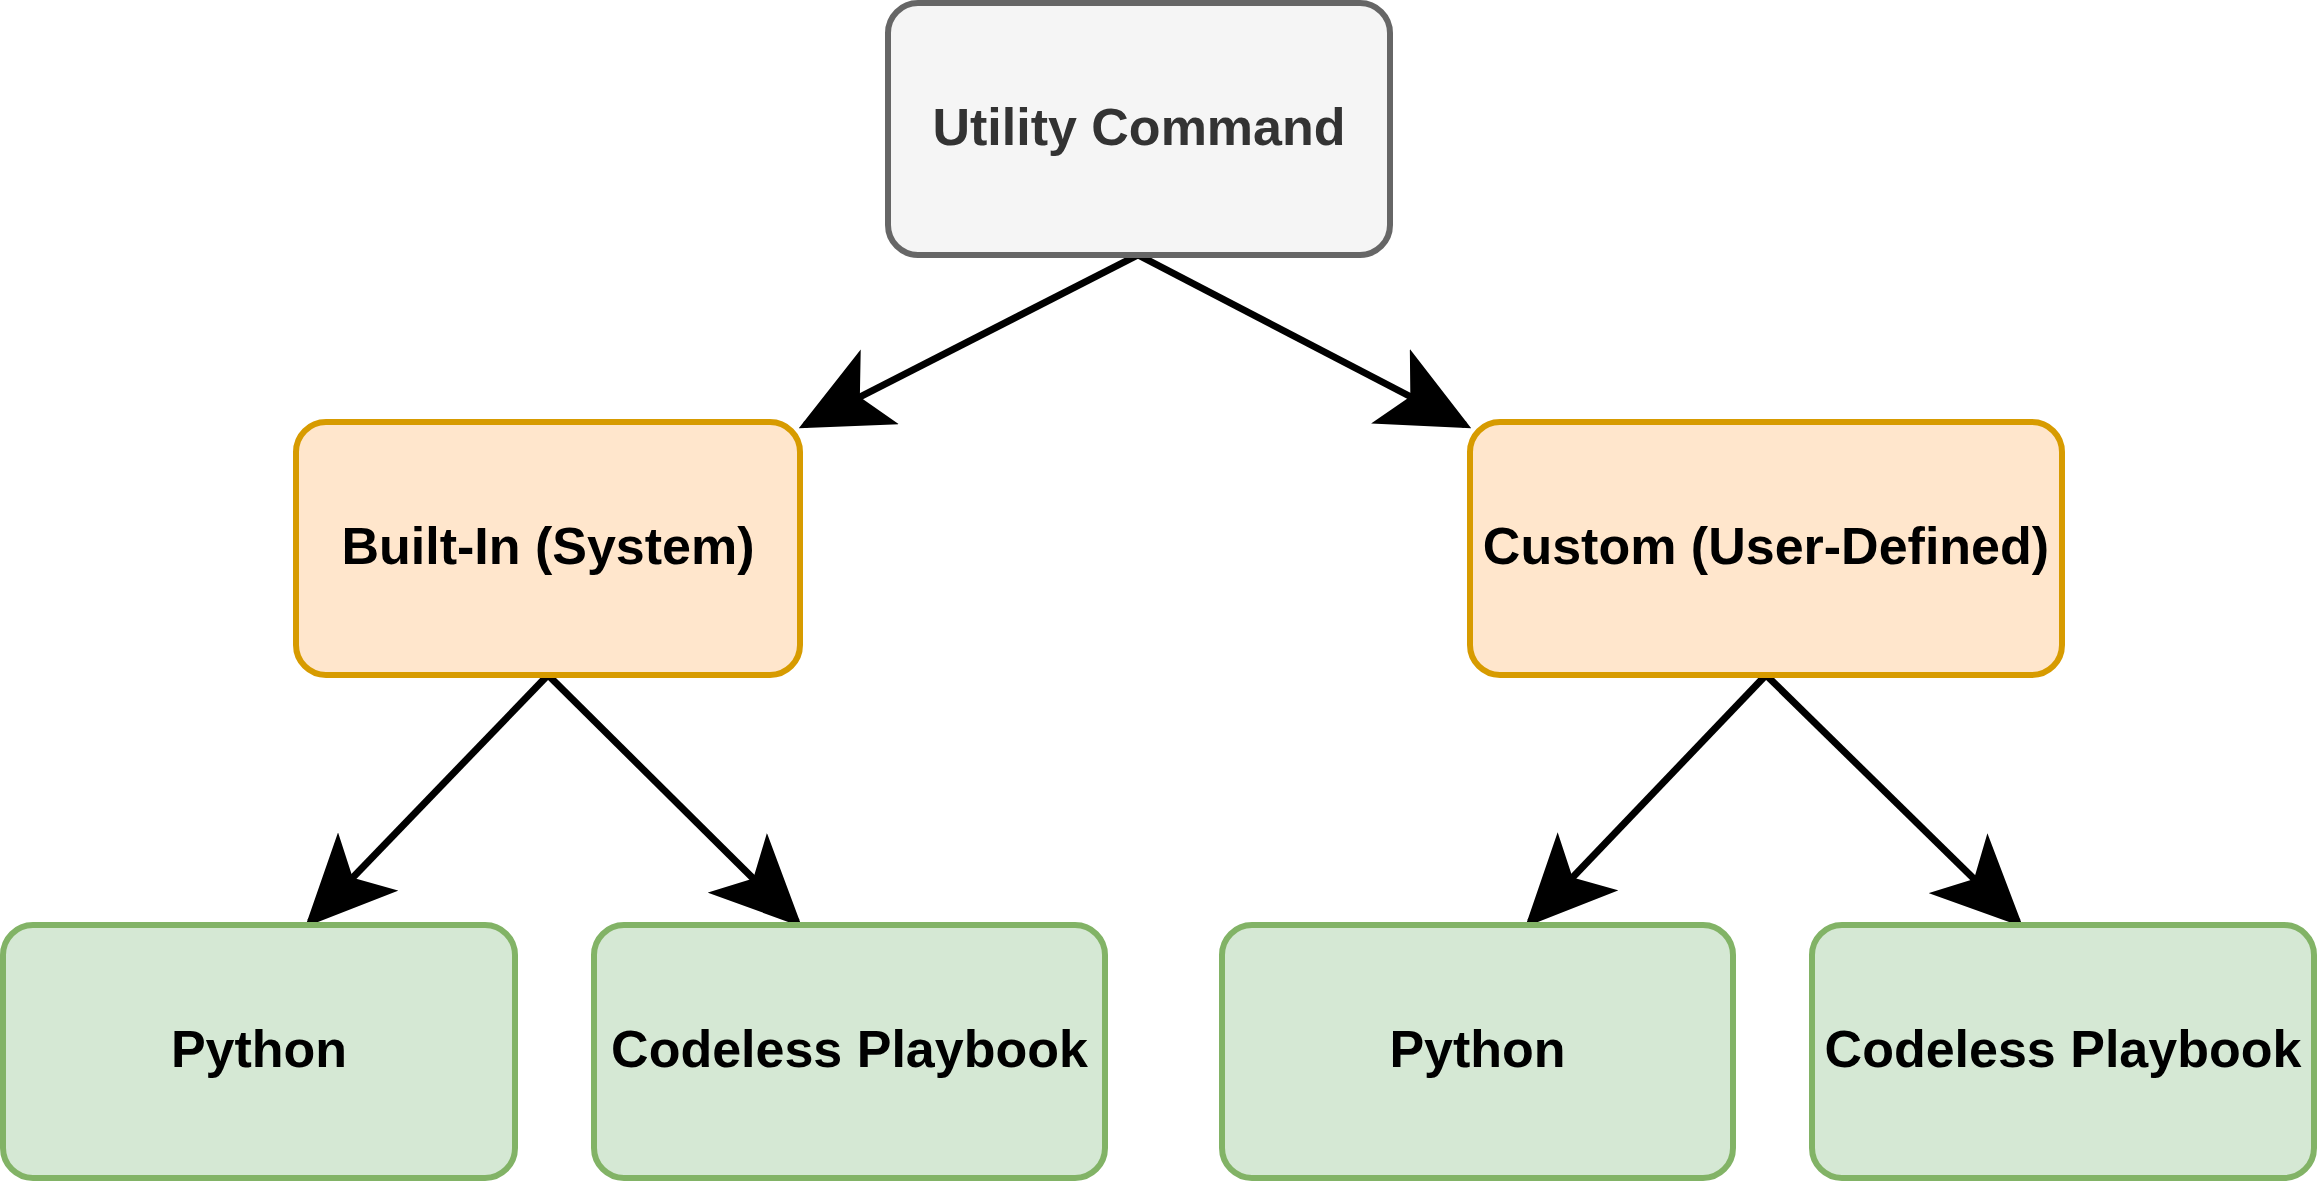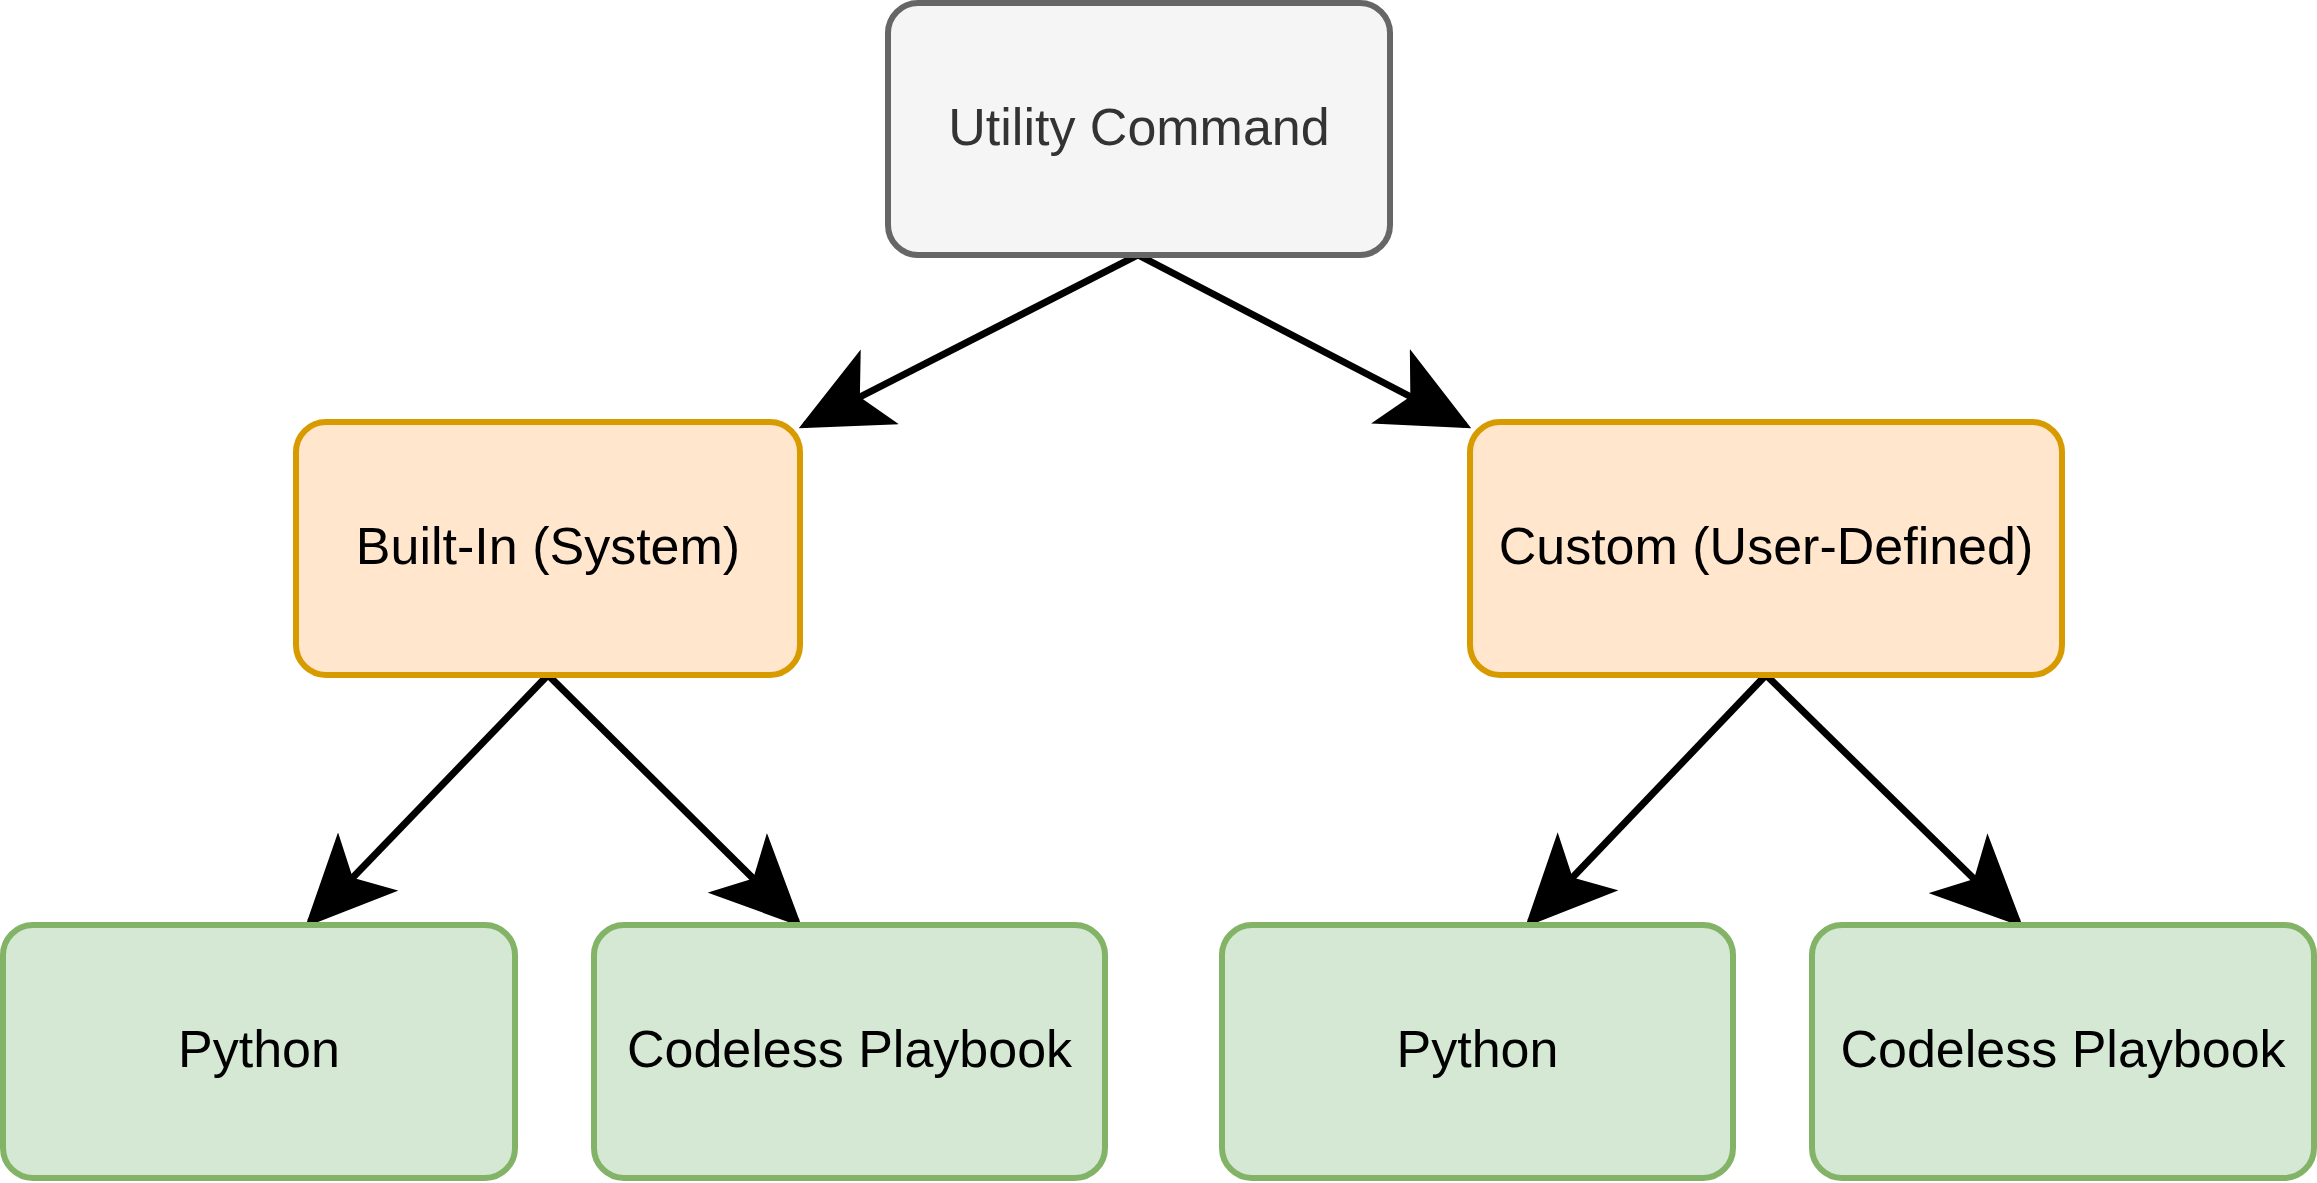--- a/index.html
+++ b/index.html
@@ -46,21 +46,21 @@
     stroke-linejoin: miter;
   }
   .edge-head {
     fill: #000000;
     stroke: none;
   }
 </style>
 </head>
 <body>
 
-<div id="diagram-canvas" style="background: rgb(255, 255, 255);">
+<div id="diagram-canvas" style="background: rgb(255, 255, 255); font-weight: bold;">
   <svg class="diagram-svg" viewBox="0 0 2317 1183" xmlns="http://www.w3.org/2000/svg">
 
     <defs>
       <marker id="arrowhead" markerWidth="14" markerHeight="12" refX="12" refY="6" orient="auto" markerUnits="strokeWidth">
         <path d="M 0 0 L 13 6 L 0 12 L 3.2 6 Z" class="edge-head" fill="#000000"></path>
       </marker>
     </defs>
 
     <g>
       <line class="edge-line" marker-end="url(#arrowhead)" x1="1138" y1="255" x2="805" y2="425" stroke="#000000"></line>

